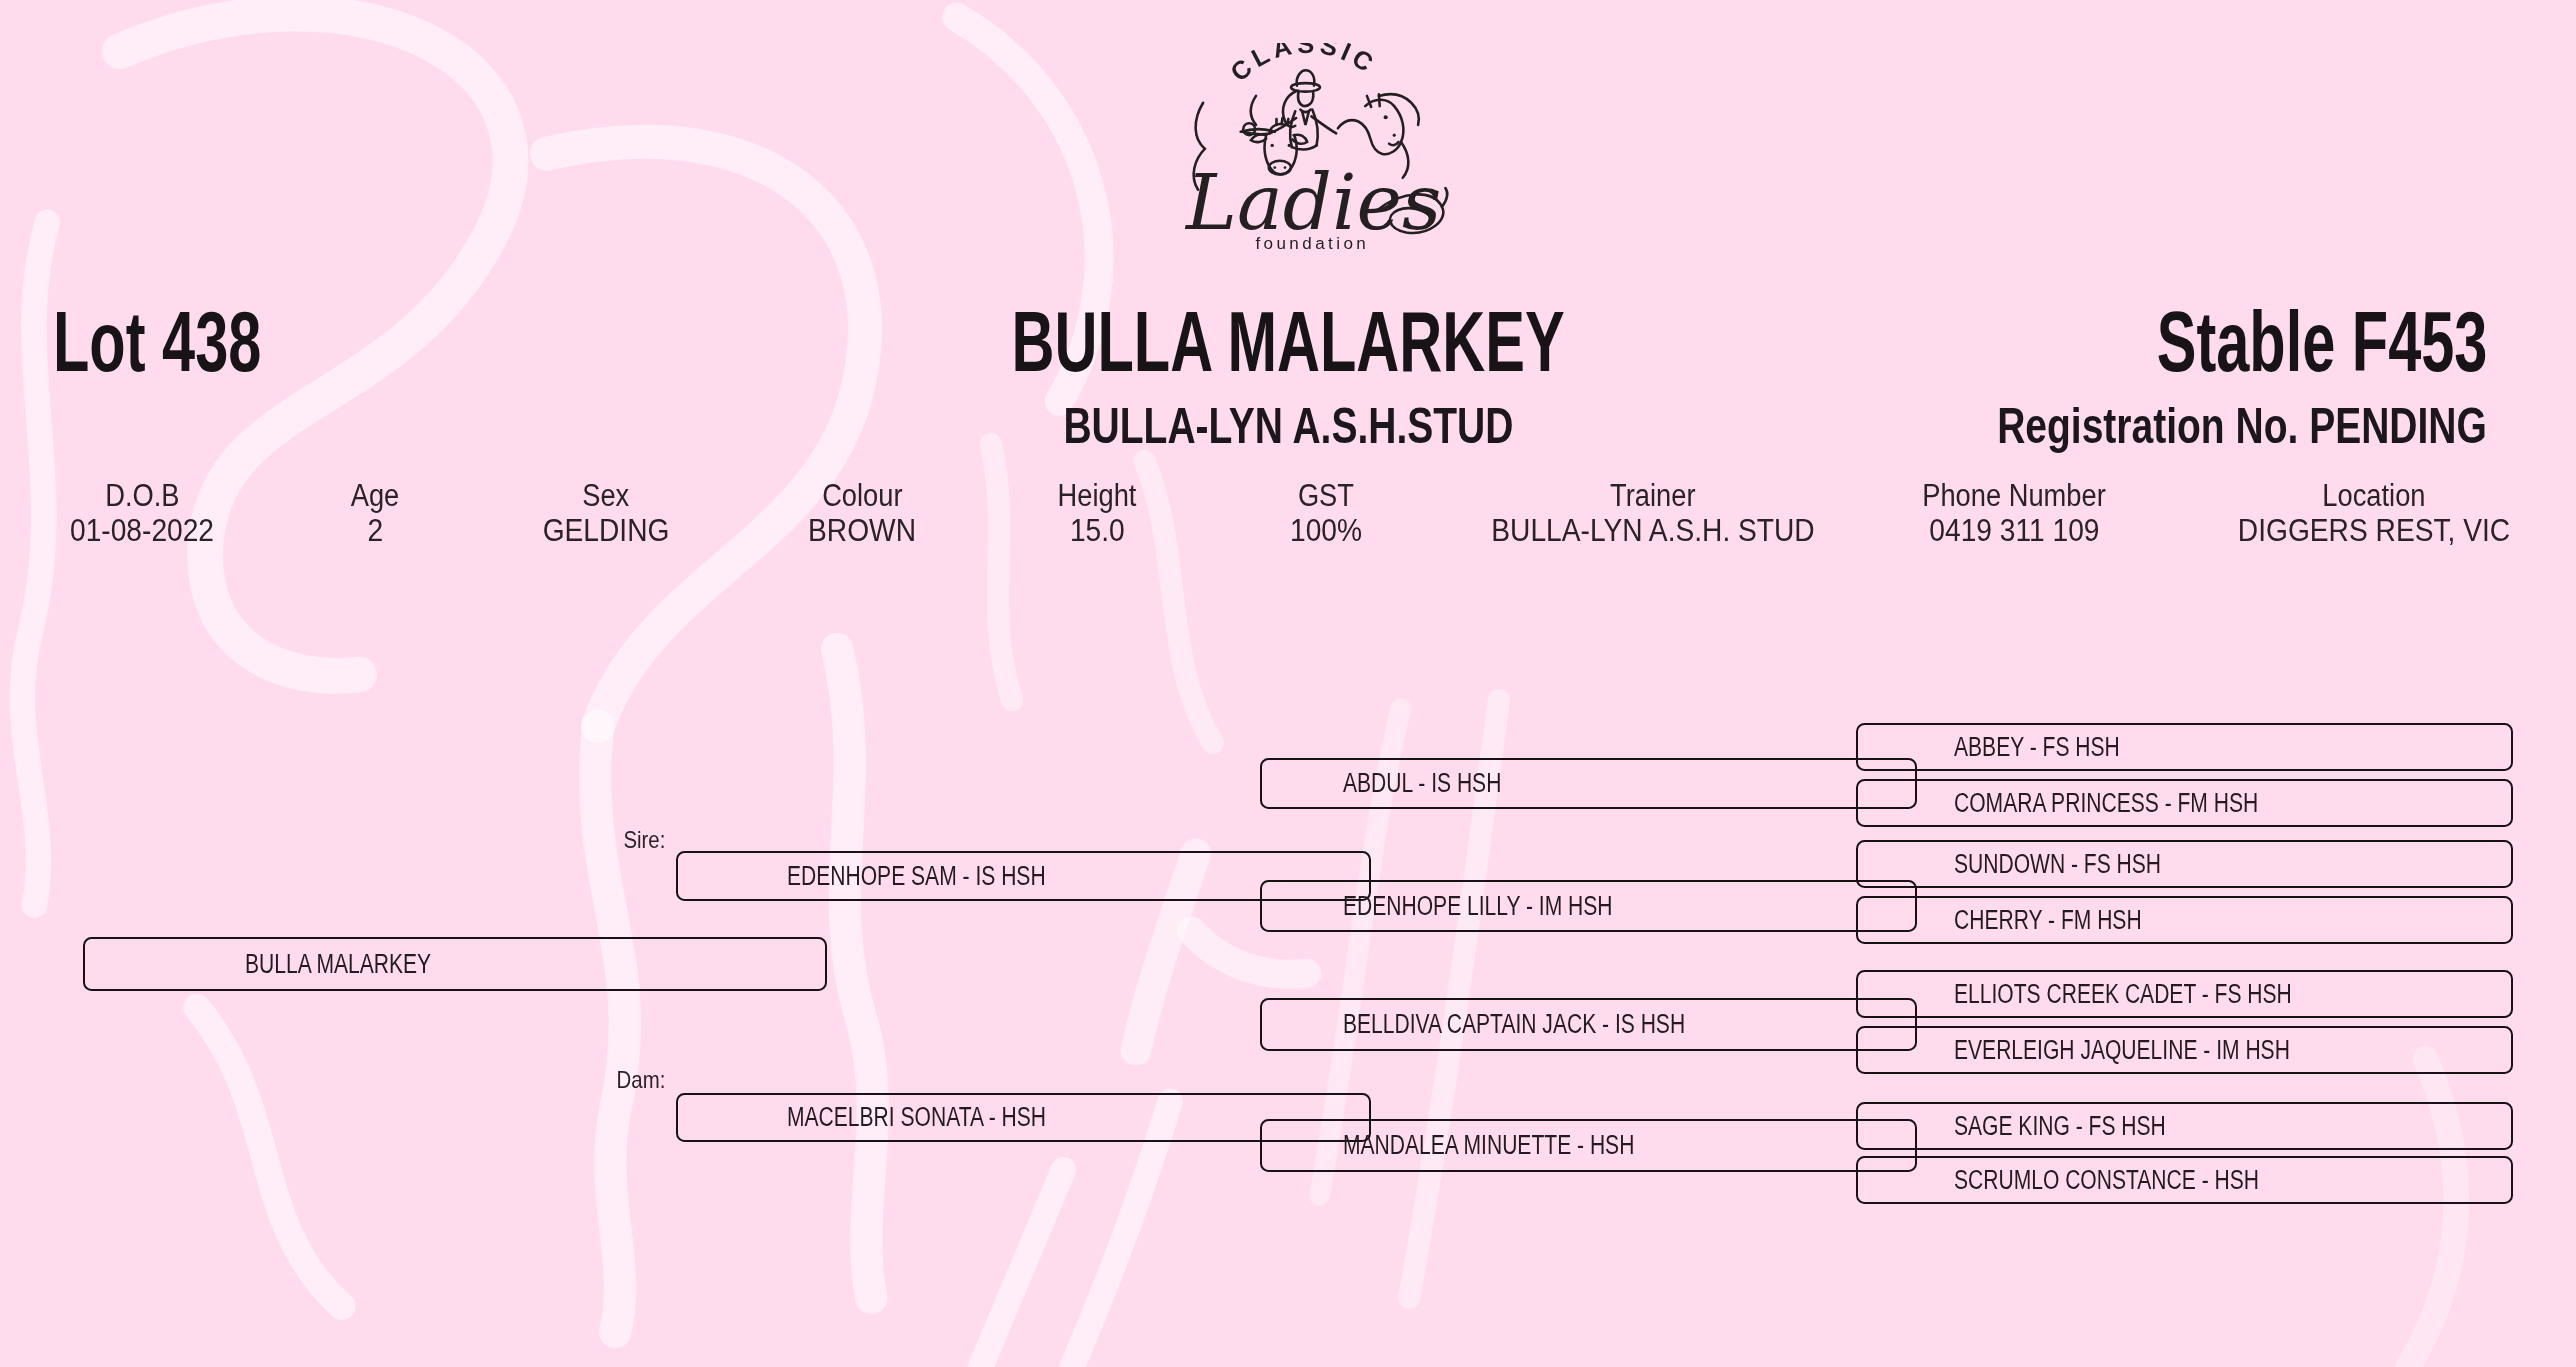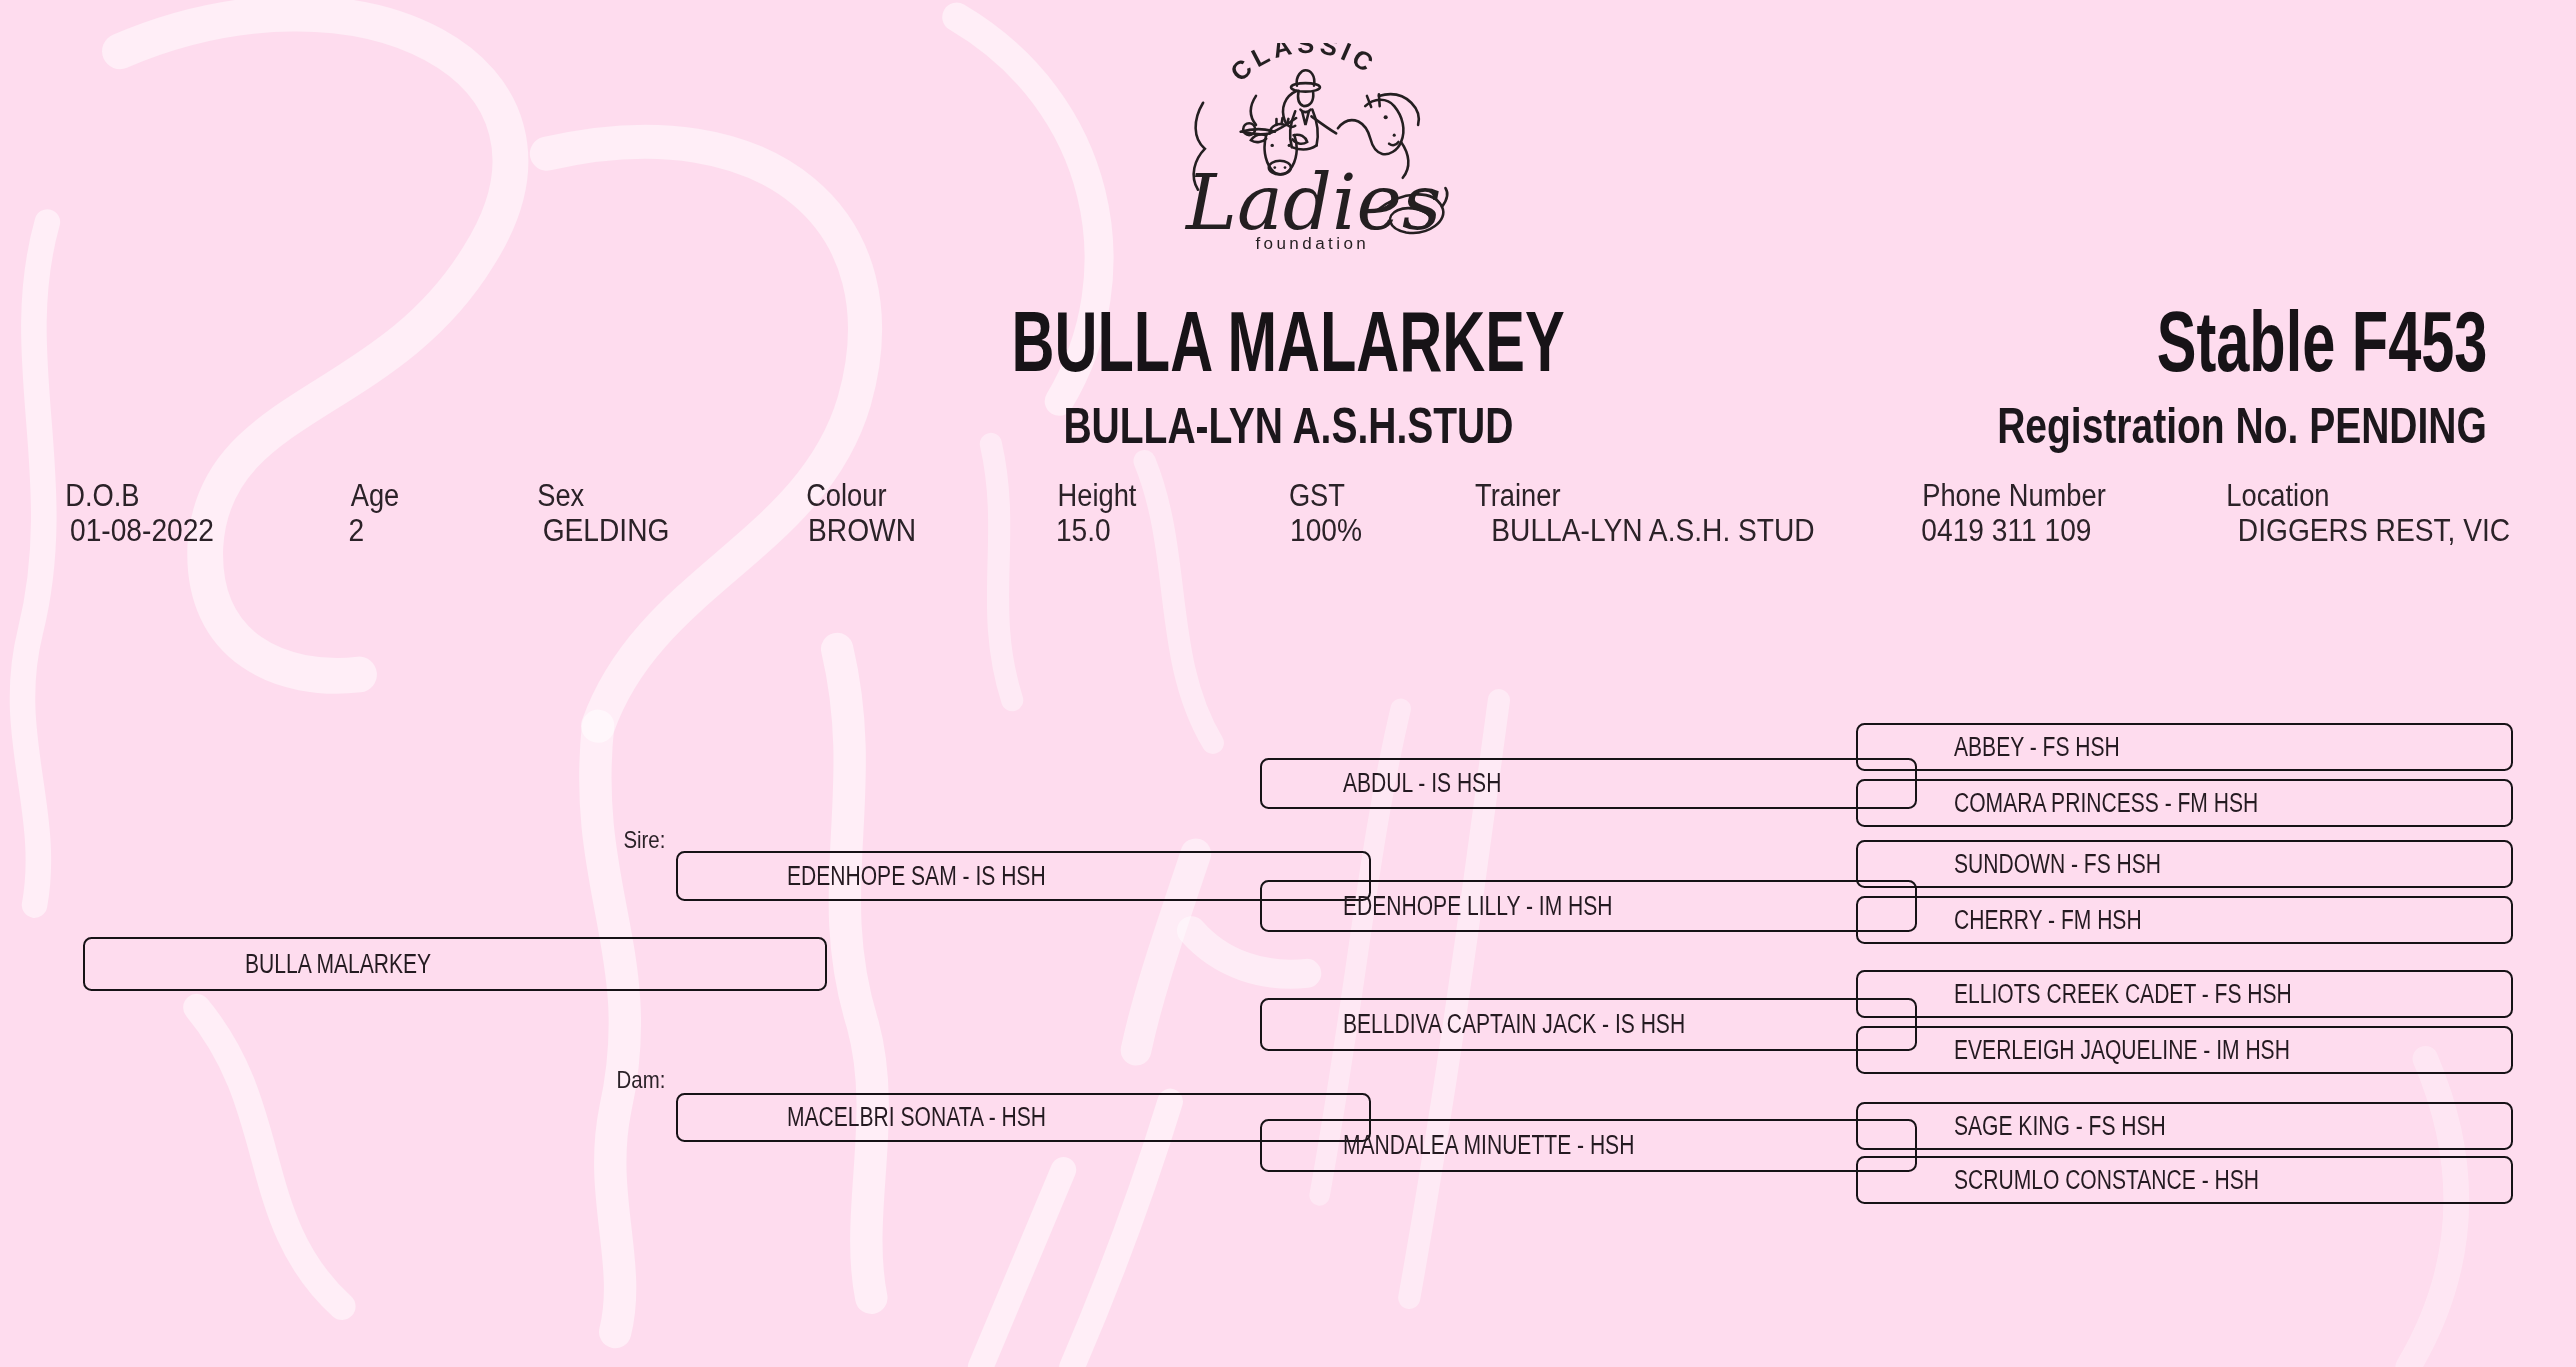--- a/index.html
+++ b/index.html
@@ -14,21 +14,21 @@
   .title{left:0;top:299px;width:100%;text-align:center;font-size:85px;font-weight:bold;color:#171317;line-height:1;}
   .title .cx{display:inline-block;transform:scaleX(.70);transform-origin:50% 50%;}
   .stable{right:89px;top:299px;font-size:85px;font-weight:bold;color:#171317;line-height:1;text-align:right;}
   .stable .cx{display:inline-block;transform:scaleX(.70);transform-origin:100% 50%;}
   .subtitle{left:0;top:401px;width:100%;text-align:center;font-size:50px;font-weight:bold;color:#1c171c;line-height:1;}
   .subtitle .cx{display:inline-block;transform:scaleX(.78);transform-origin:50% 50%;}
   .registration{right:89px;top:401px;font-size:50px;font-weight:bold;color:#1c171c;line-height:1;text-align:right;}
   .registration .cx{display:inline-block;transform:scaleX(.78);transform-origin:100% 50%;}
 
   
-  .dcol{position:absolute;top:480px;transform:translateX(-50%);text-align:left;white-space:nowrap;color:#2b2228;}
+  .dcol{position:absolute;top:480px;transform:translateX(-50%);text-align:center;white-space:nowrap;color:#2b2228;}
   .dlabel{font-size:31px;line-height:32px;}
   .dvalue{font-size:32px;line-height:32px;margin-top:2px;}
   .dcol .cx{display:inline-block;transform:scaleX(.88);transform-origin:50% 50%;}
 
   
   .pbox{position:absolute;border:2.6px solid #14101400;border:2.6px solid #161216;border-radius:8.5px;display:flex;align-items:center;font-size:27px;color:#241a21;white-space:nowrap;background:transparent;}
   .pbox .cx{display:inline-block;transform:scaleX(.78);transform-origin:0 50%;}
   .c1{padding-left:160px;}
   .c2{padding-left:109px;margin-top:32px;}
   .c3{padding-left:81px;}
@@ -121,20 +121,21 @@
         <circle cx="88" cy="101" r="7"></circle>
         <path d="M 34 70 C 22 90 22 112 36 124 C 24 136 18 156 28 172"></path>
         <path d="M 238 196 C 268 172 304 172 314 192 C 322 208 298 226 272 222 C 250 218 248 202 262 196 C 276 190 296 196 302 206"></path>
         <path d="M 314 192 C 320 184 322 176 318 170"></path>
       </g>
       <text x="14" y="218" font-family="DejaVu Serif, serif" font-style="italic" font-size="90" fill="#241f21">Ladies</text>
       <text x="162" y="242" text-anchor="middle" font-family="Liberation Sans, sans-serif" font-size="20" letter-spacing="4" fill="#241f21">foundation</text>
     </svg>
   </div>
 
+  <div class="layer lot"><span class="cx">Lot 438</span></div>
   <div class="layer title"><span class="cx">BULLA MALARKEY</span></div>
   <div class="layer stable"><span class="cx">Stable F453</span></div>
   <div class="layer subtitle"><span class="cx">BULLA-LYN A.S.H.STUD</span></div>
   <div class="layer registration"><span class="cx">Registration No. PENDING</span></div>
 
   <div>
     <div class="dcol" style="left:142px">
       <div class="dlabel"><span class="cx">D.O.B</span></div>
       <div class="dvalue"><span class="cx">01-08-2022</span></div>
     </div>

